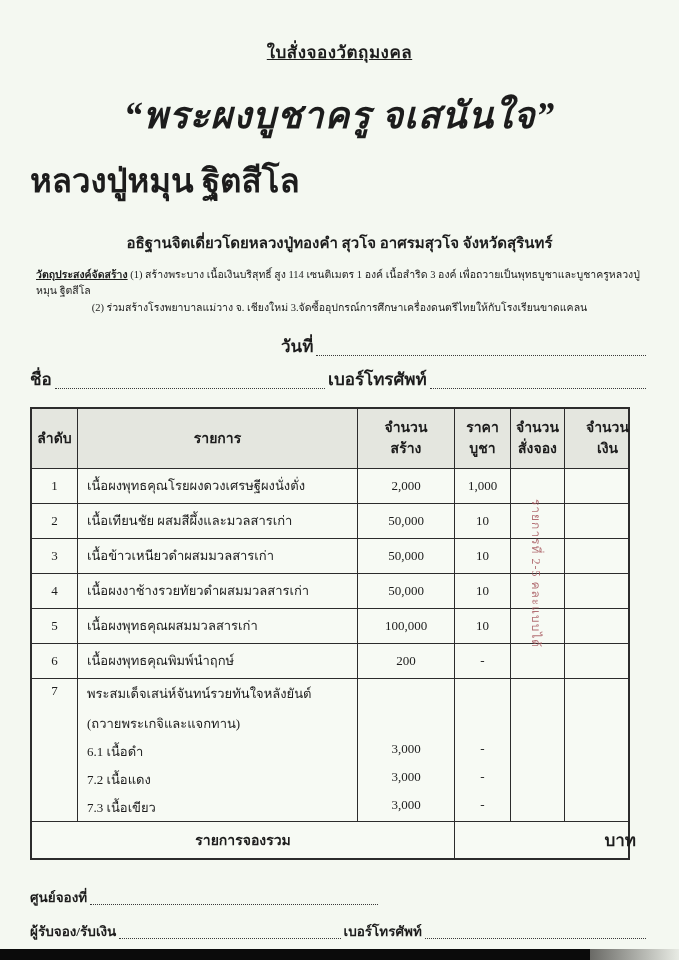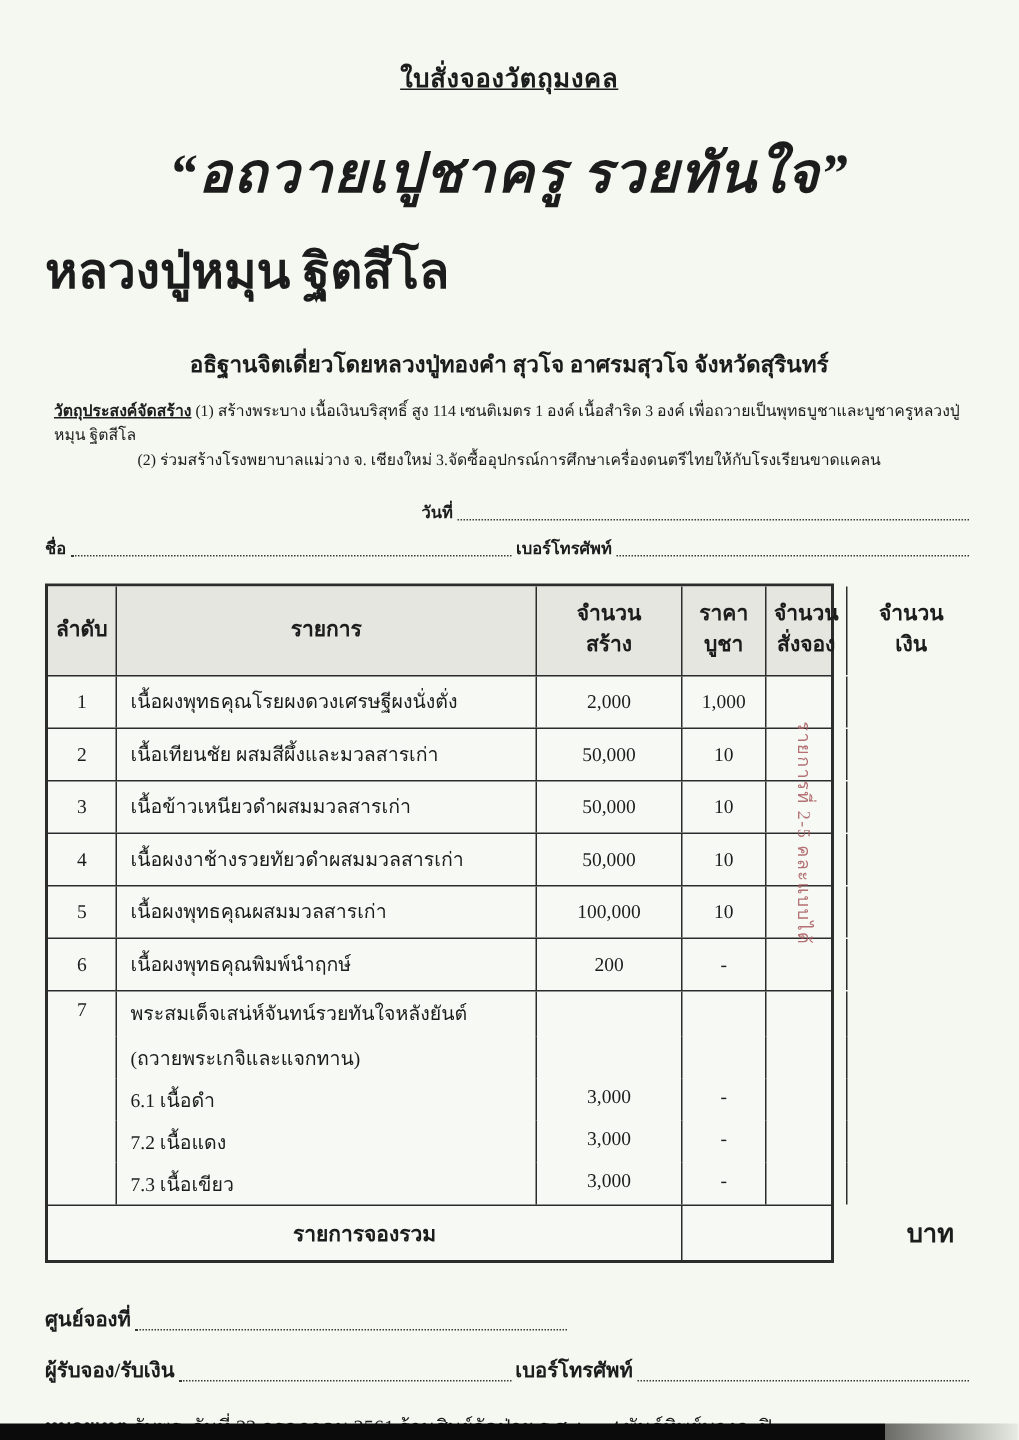--- a/index.html
+++ b/index.html
@@ -31,30 +31,30 @@
     margin-top:24px; text-align:center;
     font-size:15px; font-weight:bold;
   }
   .purpose {
     margin-top:12px; font-size:10.5px; line-height:1.55; padding:0 6px;
   }
   .purpose .p-label { font-weight:bold; text-decoration:underline; }
   .purpose .line2 { text-align:center; }
 
   
-  .fill-row { display:flex; align-items:flex-end; font-size:11px; font-weight:bold; }
+  .fill-row { display:flex; align-items:flex-end; font-size:17px; font-weight:bold; }
   .dots { flex:1; border-bottom:1.6px dotted #3a3a3a; margin:0 3px 3px 3px; height:12px; }
   .dots-fixed { border-bottom:1.6px dotted #3a3a3a; margin:0 3px 3px 3px; height:12px; }
   .date-row { margin-top:16px; margin-left:auto; width:368px; }
   .name-row { margin-top:6px; }
   .name-row .dots.first { flex:1.25; }
 
   
   .order-table {
-    margin-top:15px; width:526px;
+    margin-top:15px; width:600px;
     border:2px solid #2c2c2c;
     background:#f7faf4;
   }
   .t-row { display:grid; grid-template-columns:46px 280px 97px 56px 54px 85px; }
   .t-cell {
     border-right:1.4px solid #2c2c2c;
     display:flex; align-items:center; justify-content:center;
     font-size:13px; text-align:center; padding:2px 4px;
   }
   .t-cell:last-child { border-right:none; }
@@ -102,21 +102,21 @@
     position:absolute; left:590px; bottom:0; width:89px; height:11px;
     background:linear-gradient(90deg,#6a6a66,#e8ebe4);
   }
 </style>
 </head>
 <body>
 
 <div class="sheet">
 
   <div class="doc-heading">ใบสั่งจองวัตถุมงคล</div>
-  <div class="main-title">“อถวายเปูชาครู รวยทันใจ”</div>
+  <div class="main-title">“พระผงบูชาครู จเสนันใจ”</div>
   <div class="monk-name">หลวงปู่หมุน ฐิตสีโล</div>
   <div class="blessing-line">อธิฐานจิตเดี่ยวโดยหลวงปู่ทองคำ สุวโจ อาศรมสุวโจ จังหวัดสุรินทร์</div>
 
   <div class="purpose">
     <div class="line1"><span class="p-label">วัตถุประสงค์จัดสร้าง</span> <span>(1) สร้างพระบาง เนื้อเงินบริสุทธิ์ สูง 114 เซนติเมตร 1 องค์ เนื้อสำริด 3 องค์ เพื่อถวายเป็นพุทธบูชาและบูชาครูหลวงปู่หมุน ฐิตสีโล</span></div>
     <div class="line2">(2) ร่วมสร้างโรงพยาบาลแม่วาง จ. เชียงใหม่ 3.จัดซื้ออุปกรณ์การศึกษาเครื่องดนตรีไทยให้กับโรงเรียนขาดแคลน</div>
   </div>
 
   <div class="fill-row date-row">
     <span>วันที่</span>

